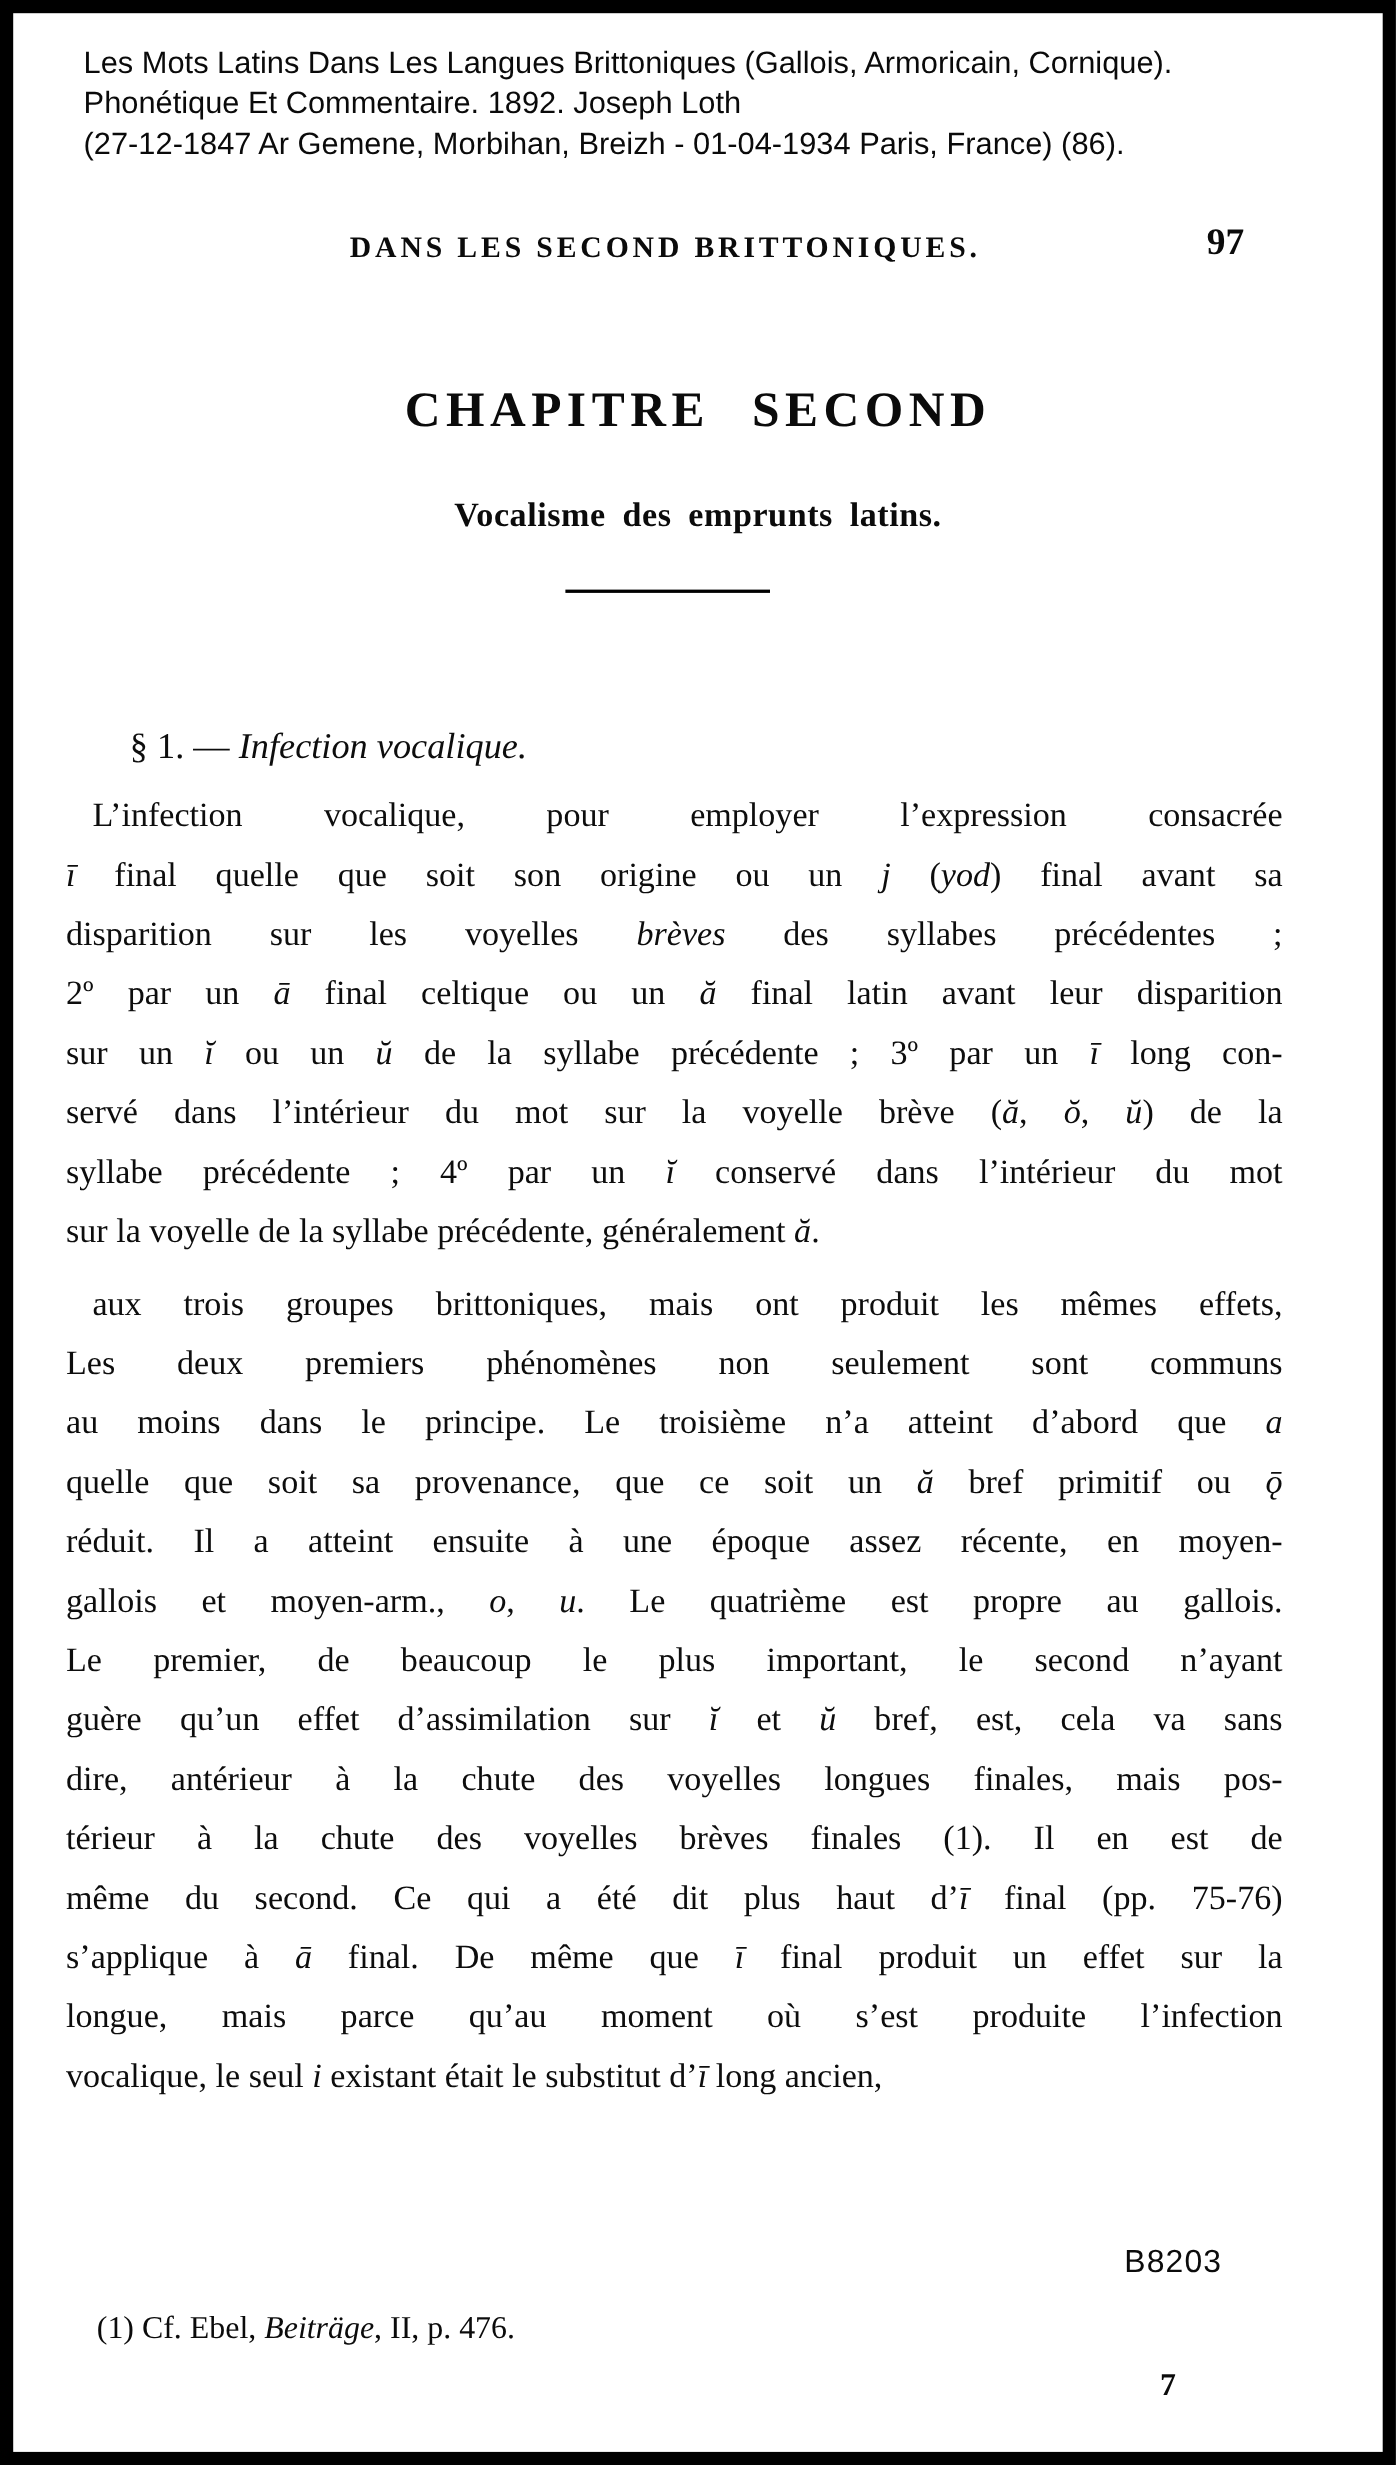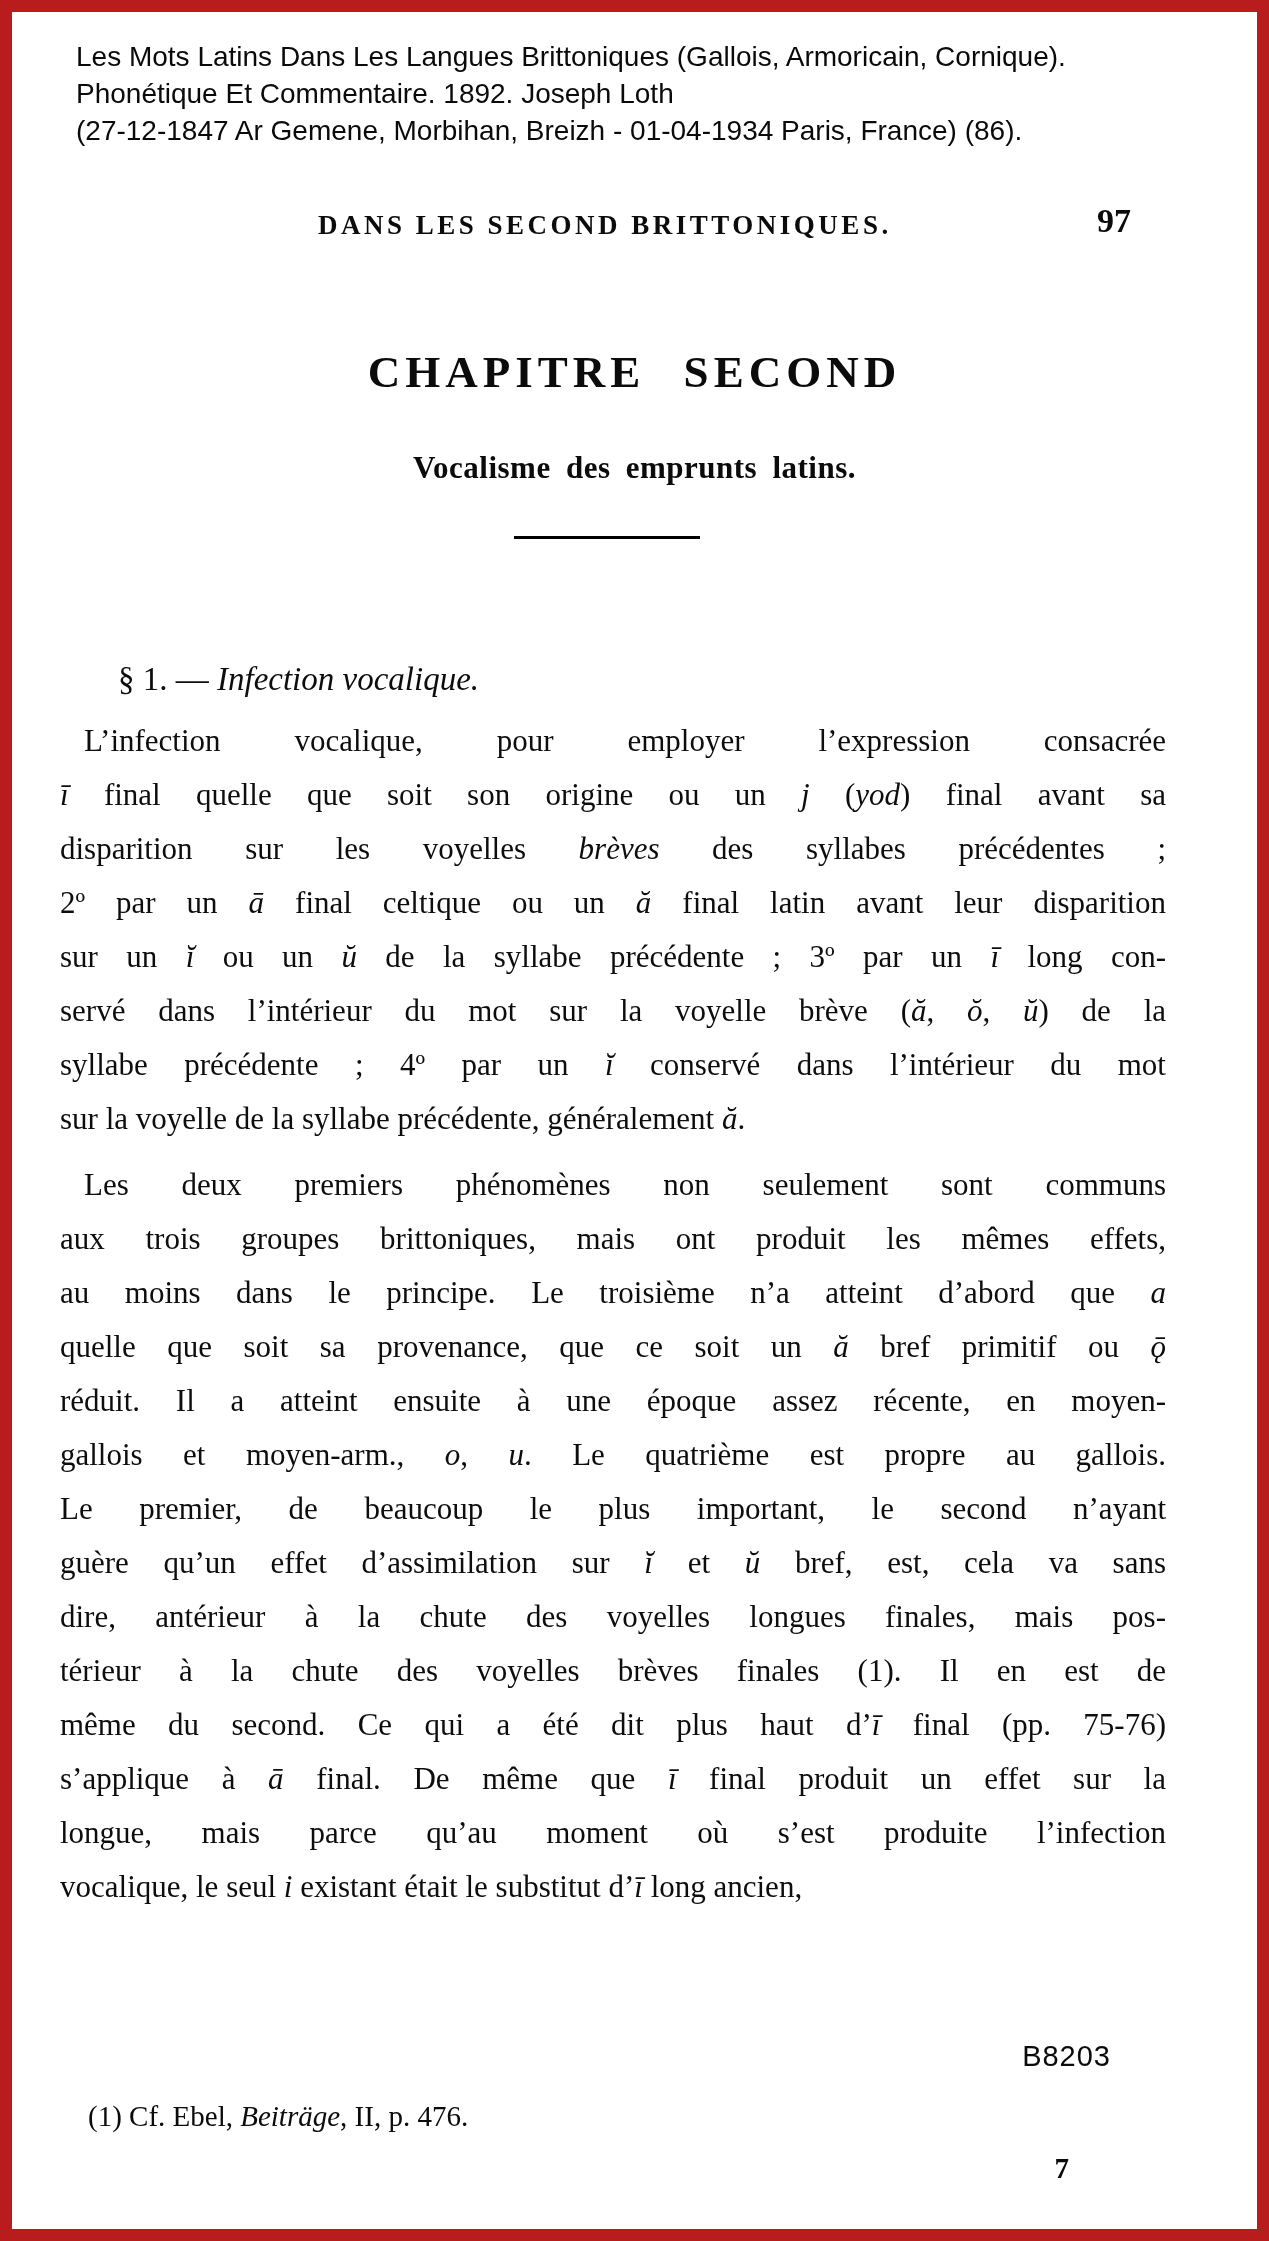--- a/index.html
+++ b/index.html
@@ -4,21 +4,21 @@
 <style>
   * { margin: 0; padding: 0; box-sizing: border-box; }
   html, body { background: #ffffff; }
   body { width: 1269px; }
 
   .scan-page {
     position: relative;
     width: 1269px;
     height: 2241px;
     background: #ffffff;
-    border: 12px solid #b91c1c;
+    border: 12px solid #000000;
     color: #0b0b0b;
     overflow: hidden;
     font-family: "Liberation Serif", serif;
   }
 
   
   .metadata {
     position: absolute;
     top: 26px;
     left: 64px;
@@ -159,22 +159,22 @@
         <div class="line"><i>ī</i> final quelle que soit son origine ou un <i>j</i> (<i>yod</i>) final avant sa</div>
         <div class="line">disparition sur les voyelles <i>brèves</i> des syllabes précédentes ;</div>
         <div class="line">2º par un <i>ā</i> final celtique ou un <i>ă</i> final latin avant leur disparition</div>
         <div class="line">sur un <i>ĭ</i> ou un <i>ŭ</i> de la syllabe précédente ; 3º par un <i>ī</i> long con-</div>
         <div class="line">servé dans l’intérieur du mot sur la voyelle brève (<i>ă</i>, <i>ŏ</i>, <i>ŭ</i>) de la</div>
         <div class="line">syllabe précédente ; 4º par un <i>ĭ</i> conservé dans l’intérieur du mot</div>
         <div class="line last">sur la voyelle de la syllabe précédente, généralement <i>ă</i>.</div>
       </div>
 
     <div class="para">
+        <div class="line">aux trois groupes brittoniques, mais ont produit les mêmes effets,</div>
         <div class="line">Les deux premiers phénomènes non seulement sont communs</div>
-        <div class="line">aux trois groupes brittoniques, mais ont produit les mêmes effets,</div>
         <div class="line">au moins dans le principe. Le troisième n’a atteint d’abord que <i>a</i></div>
         <div class="line">quelle que soit sa provenance, que ce soit un <i>ă</i> bref primitif ou <i>ǭ</i></div>
         <div class="line">réduit. Il a atteint ensuite à une époque assez récente, en moyen-</div>
         <div class="line">gallois et moyen-arm., <i>o</i>, <i>u</i>. Le quatrième est propre au gallois.</div>
         <div class="line">Le premier, de beaucoup le plus important, le second n’ayant</div>
         <div class="line">guère qu’un effet d’assimilation sur <i>ĭ</i> et <i>ŭ</i> bref, est, cela va sans</div>
         <div class="line">dire, antérieur à la chute des voyelles longues finales, mais pos-</div>
         <div class="line">térieur à la chute des voyelles brèves finales (1). Il en est de</div>
         <div class="line">même du second. Ce qui a été dit plus haut d’<i>ī</i> final (pp. 75-76)</div>
         <div class="line">s’applique à <i>ā</i> final. De même que <i>ī</i> final produit un effet sur la</div>

